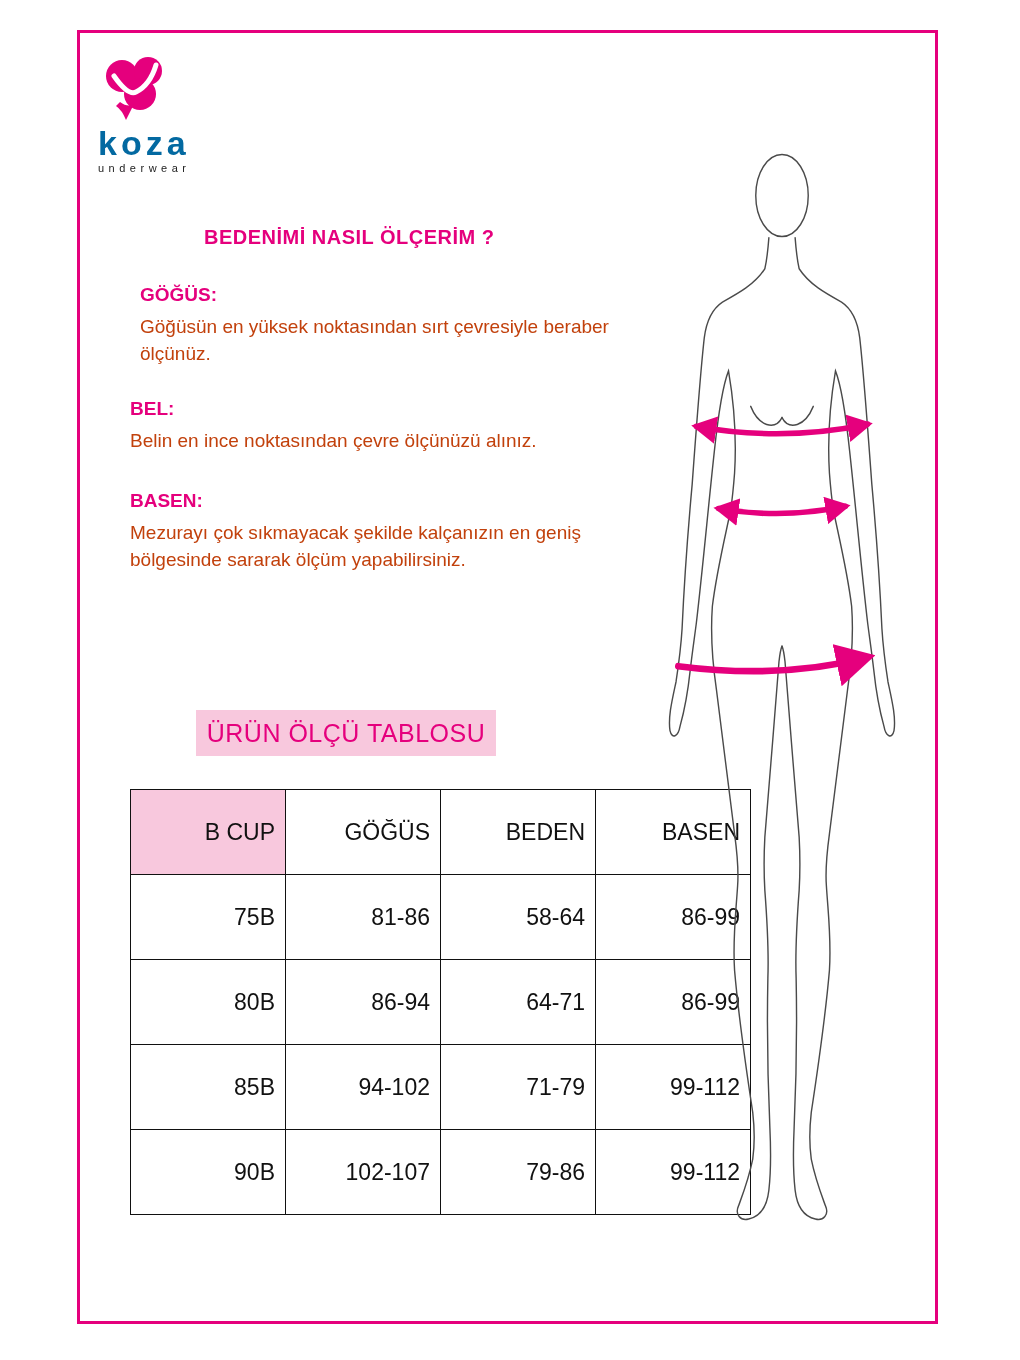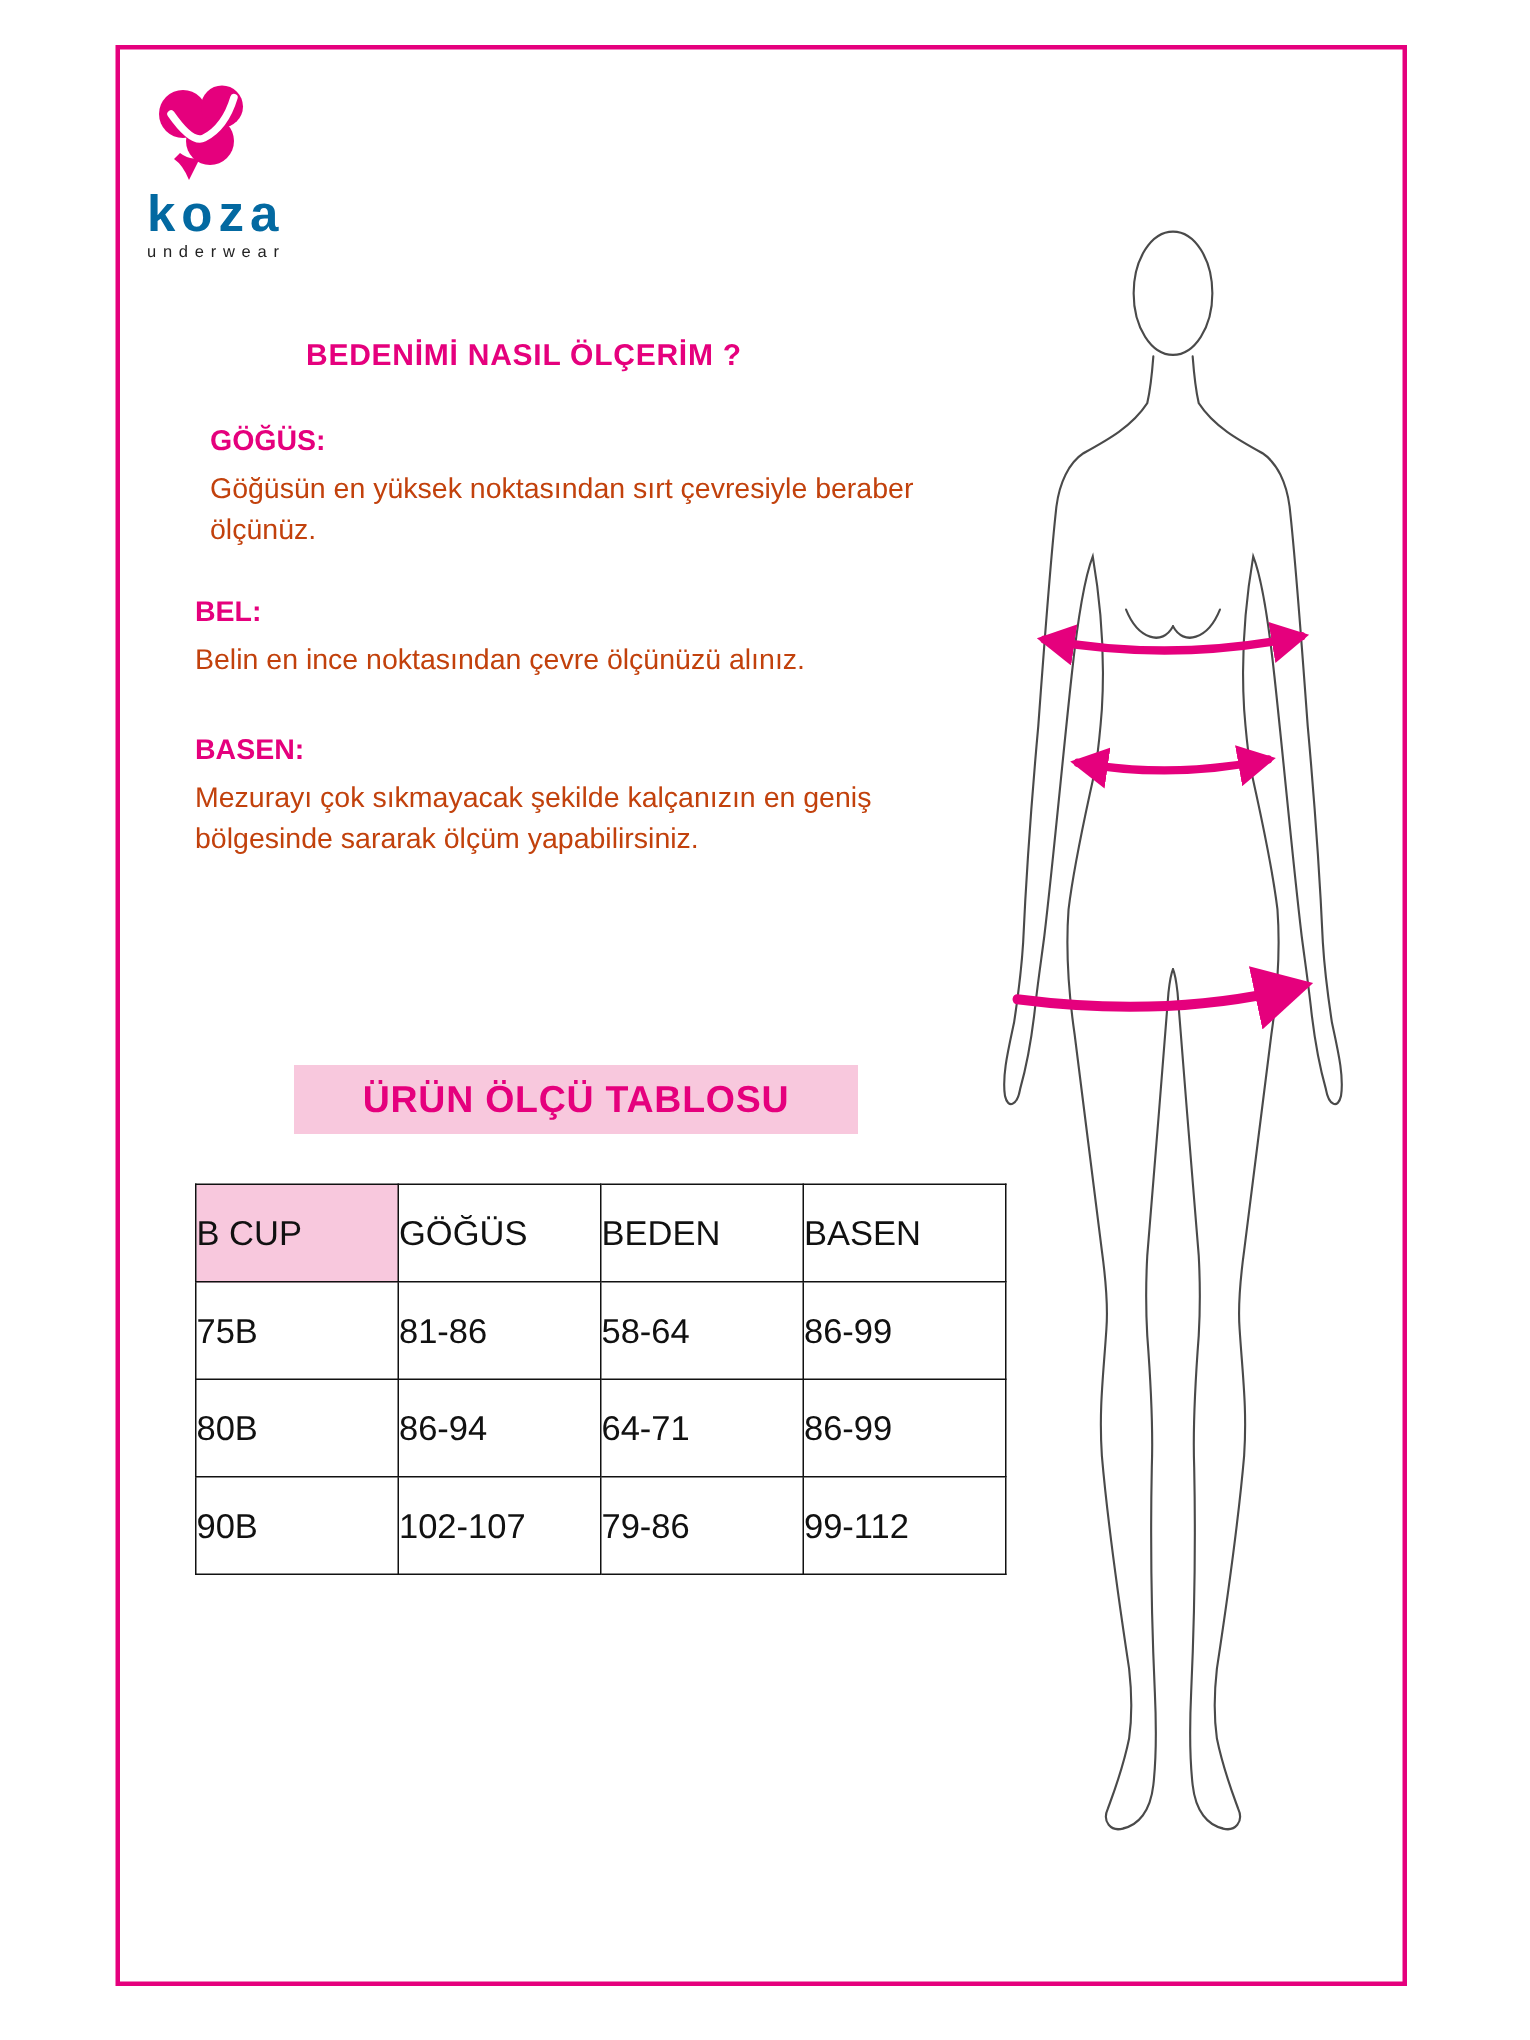--- a/index.html
+++ b/index.html
@@ -31,36 +31,36 @@
     font-size:20px;font-weight:bold;color:#e5007d;letter-spacing:0.5px;
   }
   .section{position:absolute;left:130px;width:478px;}
   .section .heading{font-size:19px;font-weight:bold;color:#e5007d;margin-bottom:8px;}
   .section .body-text{font-size:19px;color:#c2410c;line-height:1.4;}
   .sec-0{top:284px;margin-left:10px;}
   .sec-1{top:398px;}
   .sec-2{top:490px;}
   
   .table-title{
-    position:absolute;left:196px;top:710px;width:376px;height:46px;
+    position:absolute;left:196px;top:710px;width:300px;height:46px;
     background:#f8c8dd;color:#e5007d;
-    font-size:25px;font-weight:bold;letter-spacing:0.5px;
+    font-size:25px;font-weight:normal;letter-spacing:0.5px;
     text-align:center;line-height:46px;
   }
   
   table.size-table{
     position:absolute;left:130px;top:789px;
     border-collapse:collapse;table-layout:fixed;
   }
   table.size-table th, table.size-table td{
     border:1.5px solid #111;
     width:134px;height:64px;
-    text-align:left;vertical-align:middle;
+    text-align:right;vertical-align:middle;
     font-size:23px;font-weight:normal;color:#111;
-    padding:0;
+    padding:10px;
   }
   table.size-table th.bcup{background:#f8c8dd;}
   
   .figure-wrap{position:absolute;left:612px;top:140px;width:340px;height:1100px;}
   svg{display:block;}
 </style>
 </head>
 <body>
 
 <div class="frame"></div>
@@ -106,20 +106,26 @@
     <td>75B</td>
     <td>81-86</td>
     <td>58-64</td>
     <td>86-99</td>
   </tr>
   <tr>
     <td>80B</td>
     <td>86-94</td>
     <td>64-71</td>
     <td>86-99</td>
+  </tr>
+  <tr>
+    <td>85B</td>
+    <td>94-102</td>
+    <td>71-79</td>
+    <td>99-112</td>
   </tr>
   <tr>
     <td>90B</td>
     <td>102-107</td>
     <td>79-86</td>
     <td>99-112</td>
   </tr>
 </tbody>
   </table>
 

